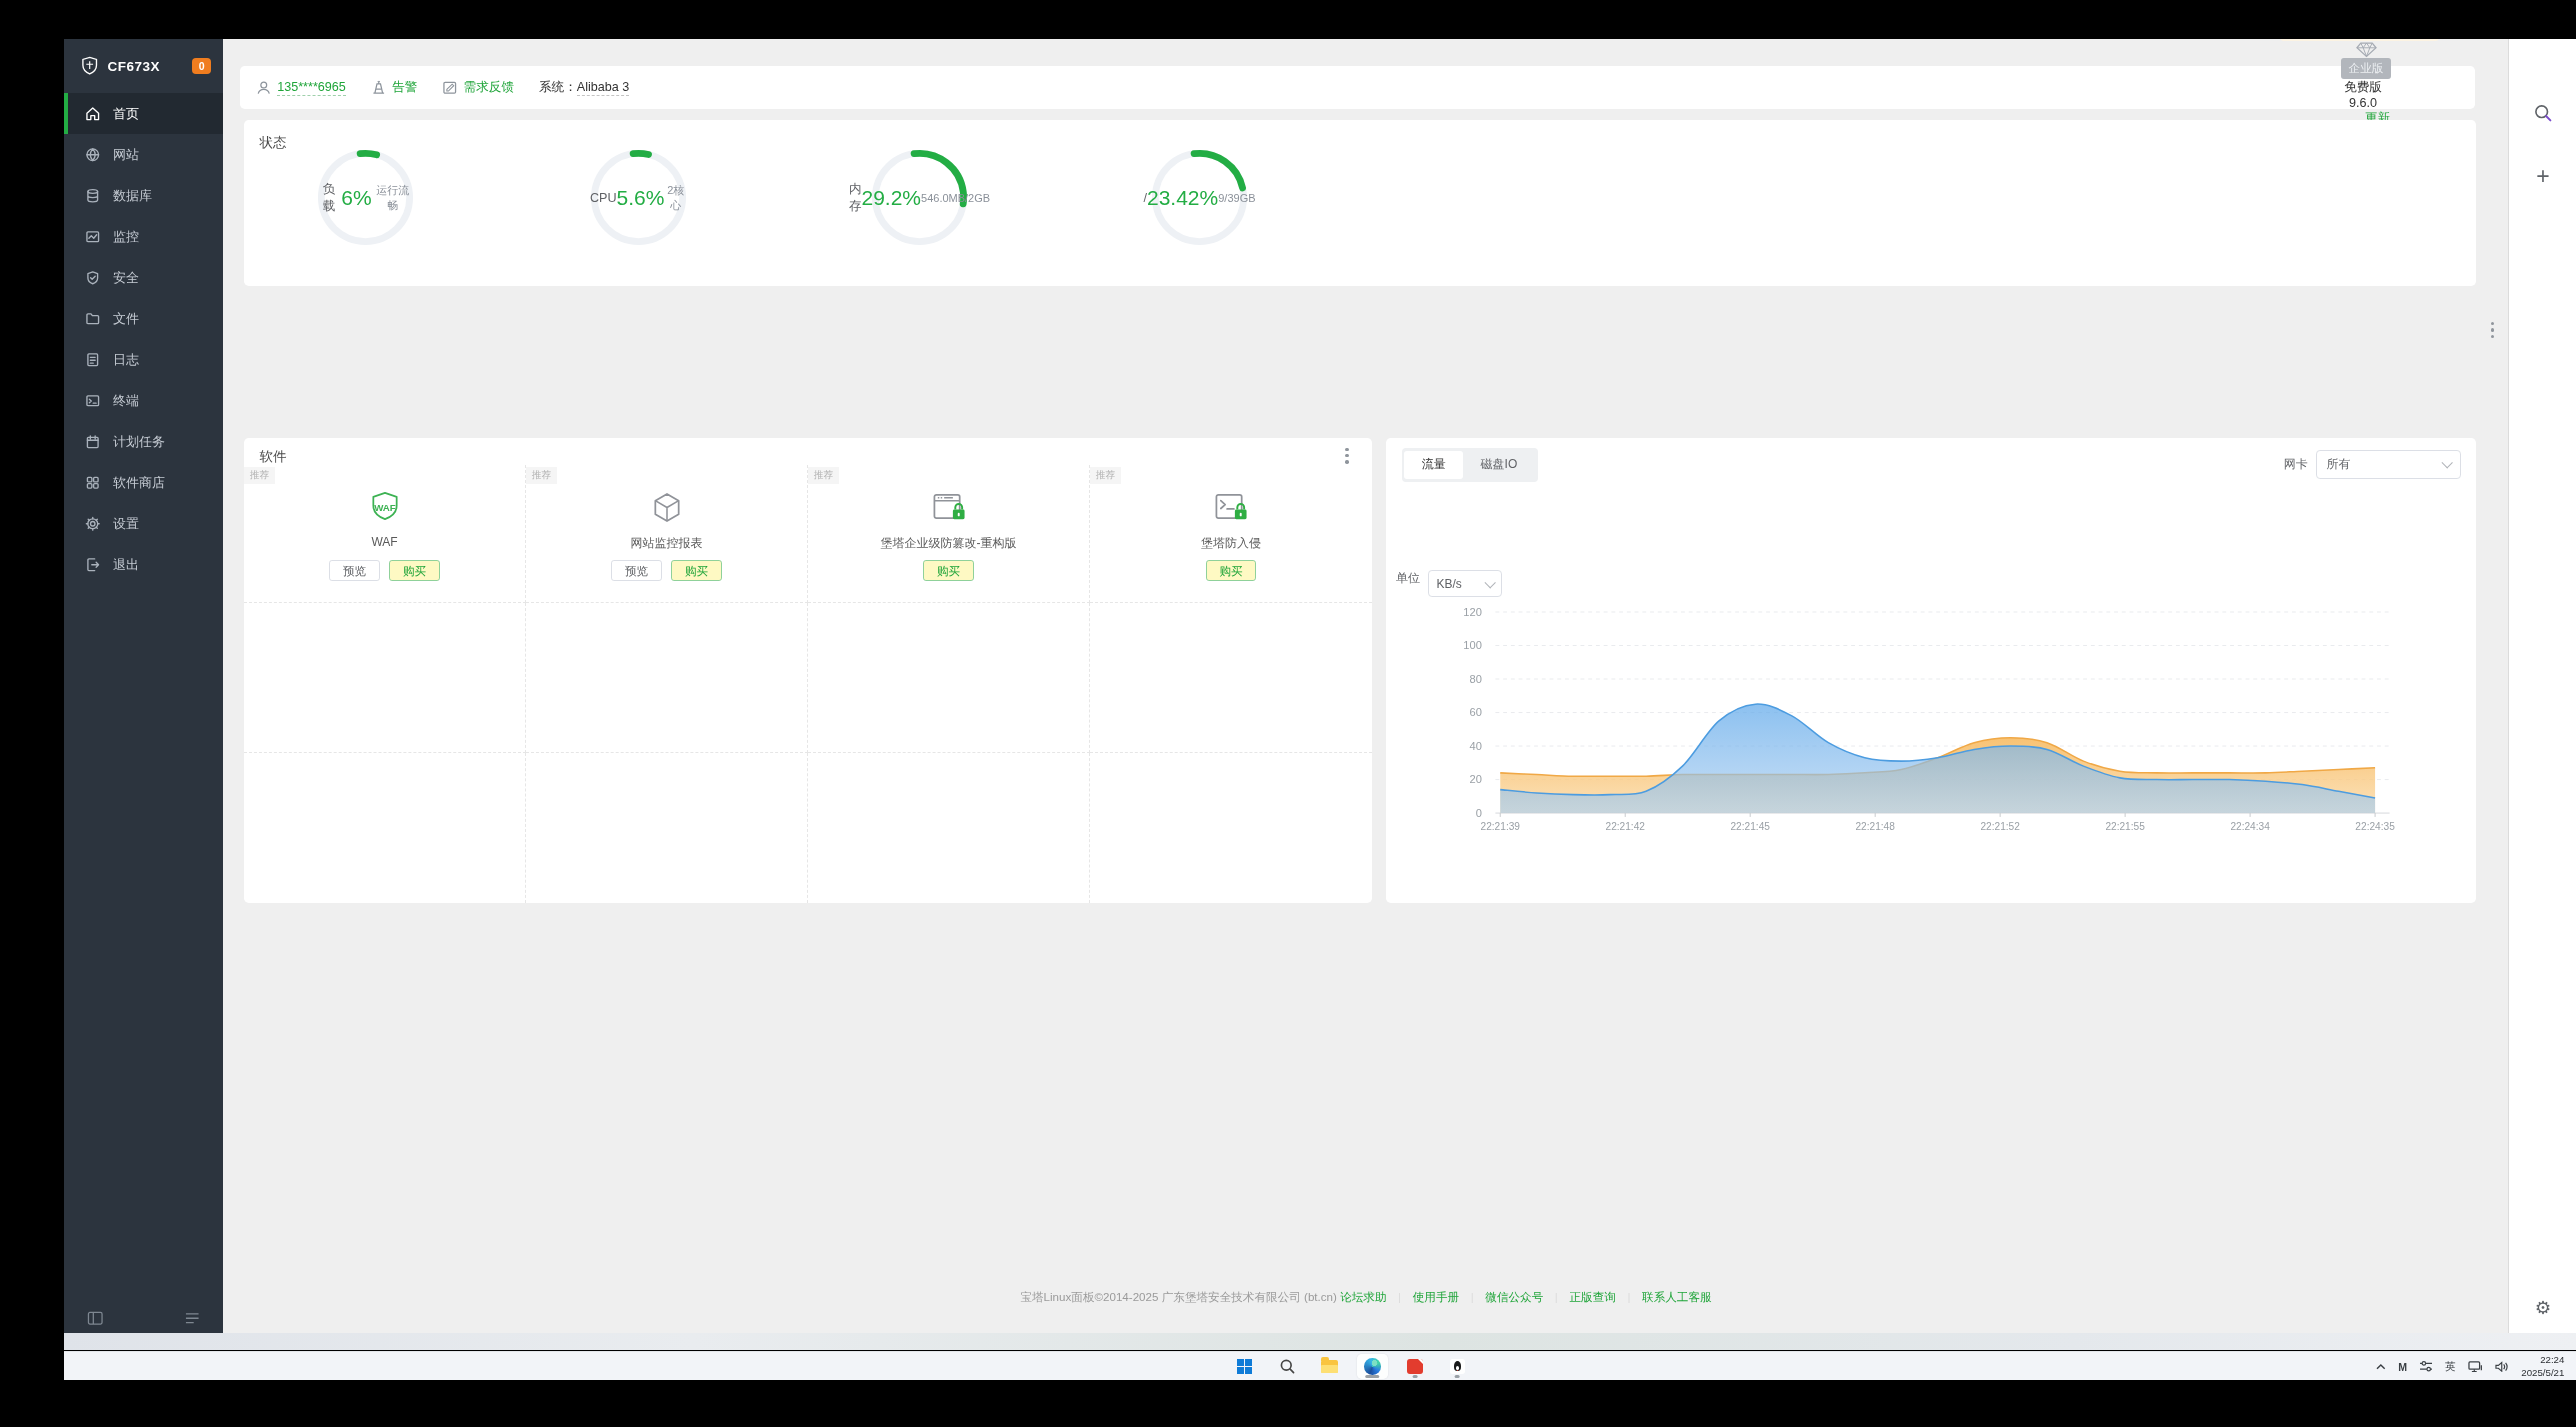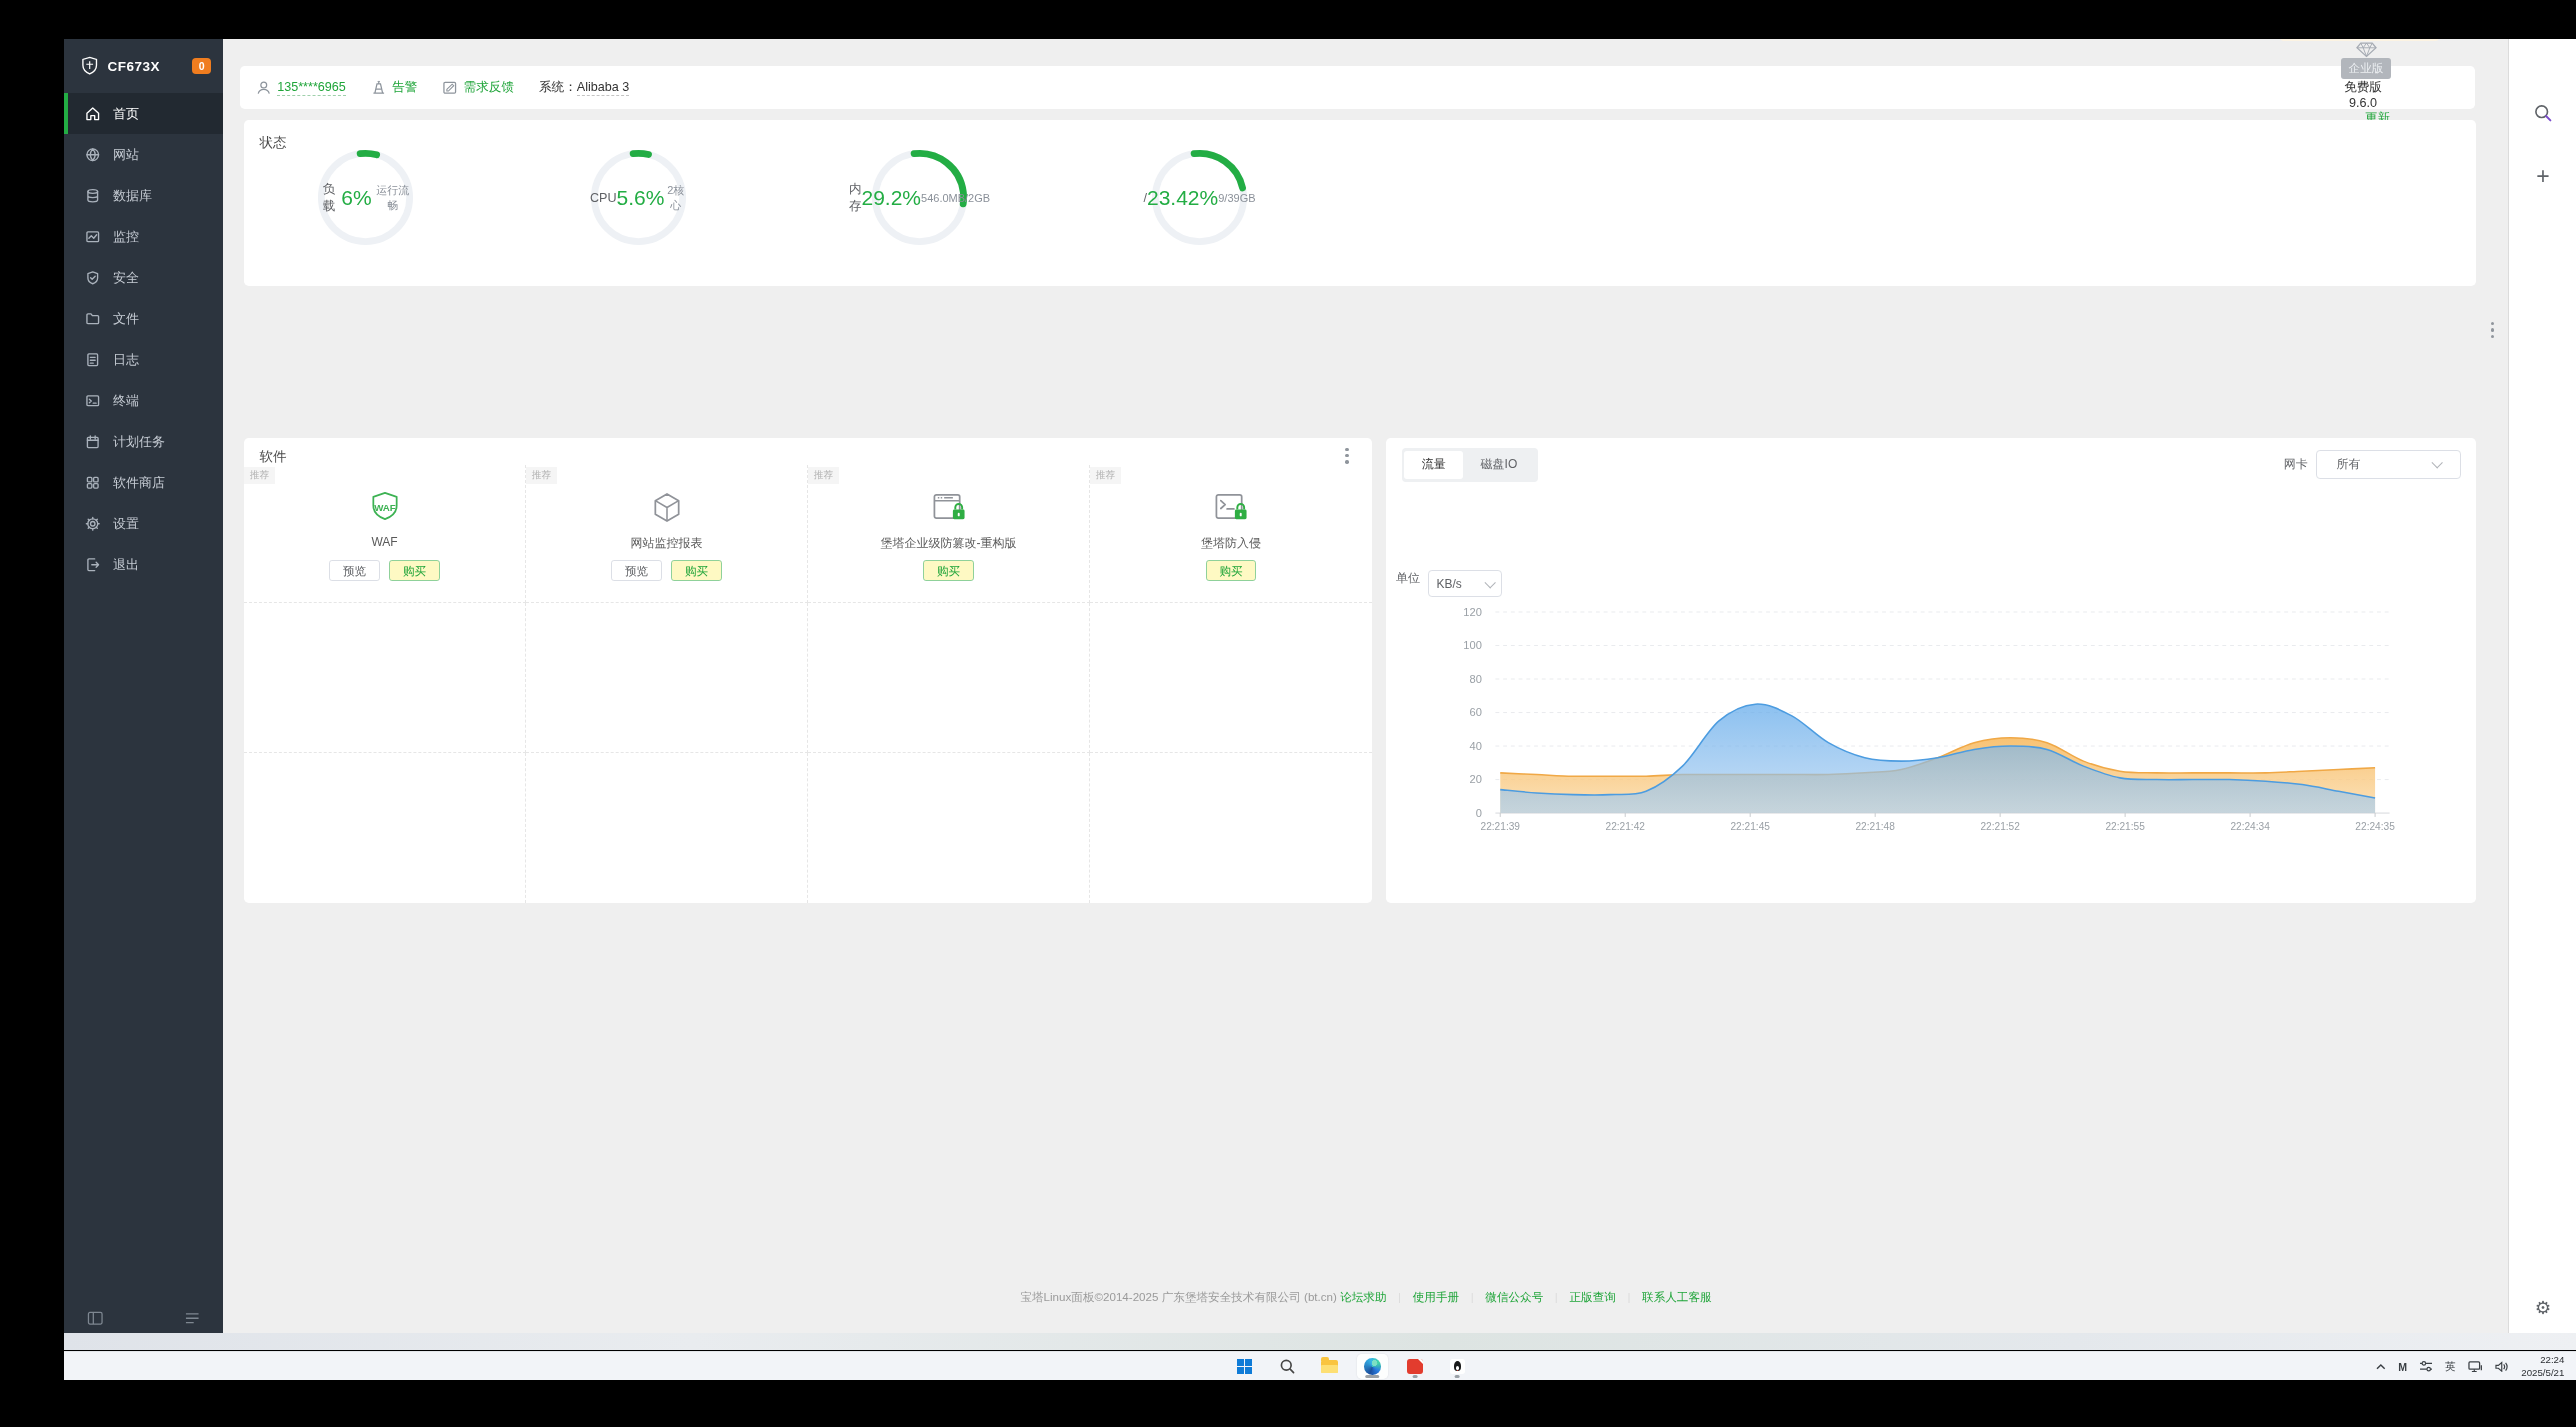--- a/index.html
+++ b/index.html
@@ -70,21 +70,21 @@
   .btn { font-size:11.6px; padding:3.9px 12.6px; border-radius:2.9px; cursor:pointer; line-height:1; }
   .btn-plain { background:#fff; border:1px solid #dcdfe6; color:#606266; }
   .btn-buy { background:#fef9c3; border:1px solid #8fd19a; color:#20a53a; }
 
   
   .tabs { position:absolute; left:15.5px; top:9.7px; display:flex; background:#eef0f2; border-radius:3.9px; padding:2.9px; }
   .tab { font-size:12px; color:#606266; padding:5.8px 17.4px; border-radius:2.9px; cursor:pointer; }
   .tab.active { background:#fff; color:#333; }
   .nic { position:absolute; right:15.5px; top:11.6px; display:flex; align-items:center; font-size:12px; color:#606266; }
   .select { display:flex; align-items:center; justify-content:space-between; border:1px solid #dcdfe6; border-radius:3.9px; background:#fff; color:#606266; cursor:pointer; }
-  .nic .select { width:145px; height:29px; padding:0 20px; margin-left:7.7px; }
+  .nic .select { width:145px; height:29px; padding:0 10px; margin-left:7.7px; }
   .chev { width:7.7px; height:7.7px; border-right:1.4px solid #b0b3b8; border-bottom:1.4px solid #b0b3b8; transform:rotate(45deg) translateY(-1.9px); }
   #stats { position:absolute; left:29px; right:29px; top:70px; display:flex; }
   .stat { flex:1; text-align:center; }
   .stat .s-label { font-size:11.6px; color:#606266; }
   .stat .dot { display:inline-block; width:7.7px; height:7.7px; border-radius:50%; margin-right:4.8px; vertical-align:middle; }
   .stat .s-value { font-size:14.5px; color:#333; margin-top:7.7px; }
   .unit-row { position:absolute; left:10px; top:132px; display:flex; align-items:flex-start; font-size:12px; color:#606266; }
   .unit-row .select { width:74px; height:27px; padding:0 7.7px; margin-left:7.7px; font-size:12px;gap:18px; }
   #chart-svg { position:absolute; left:109px; top:174px; overflow:visible; }
 

